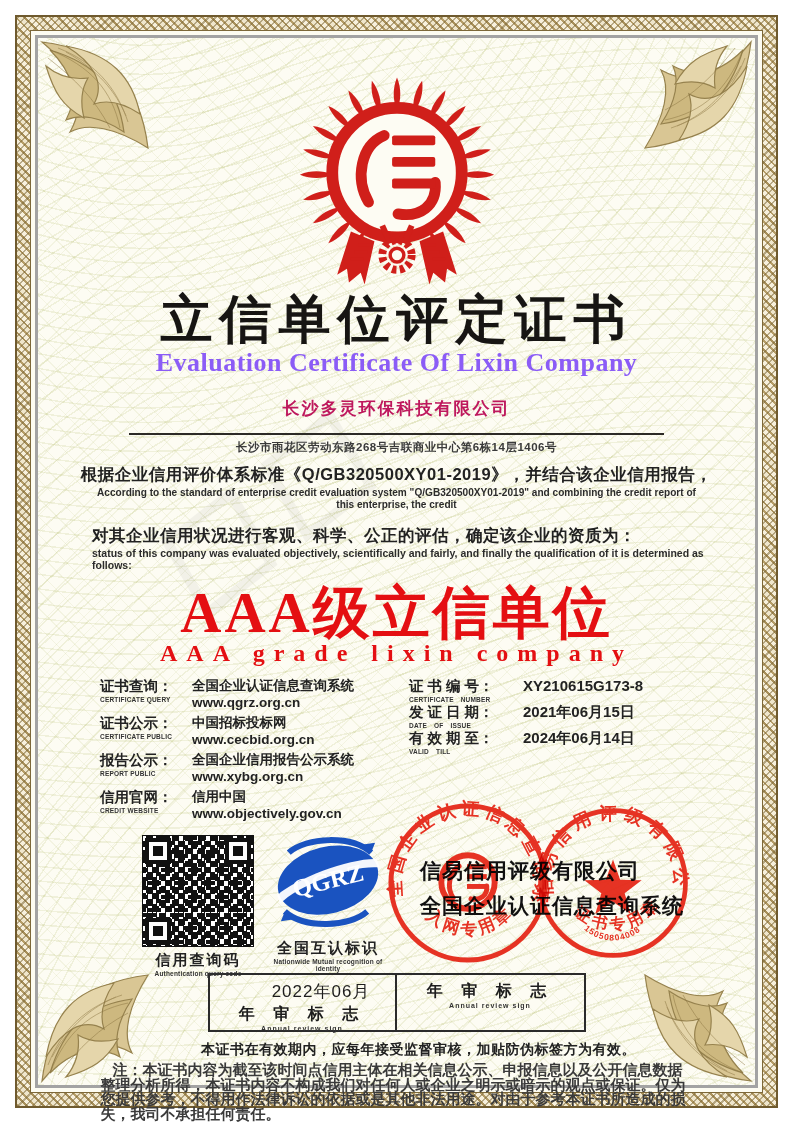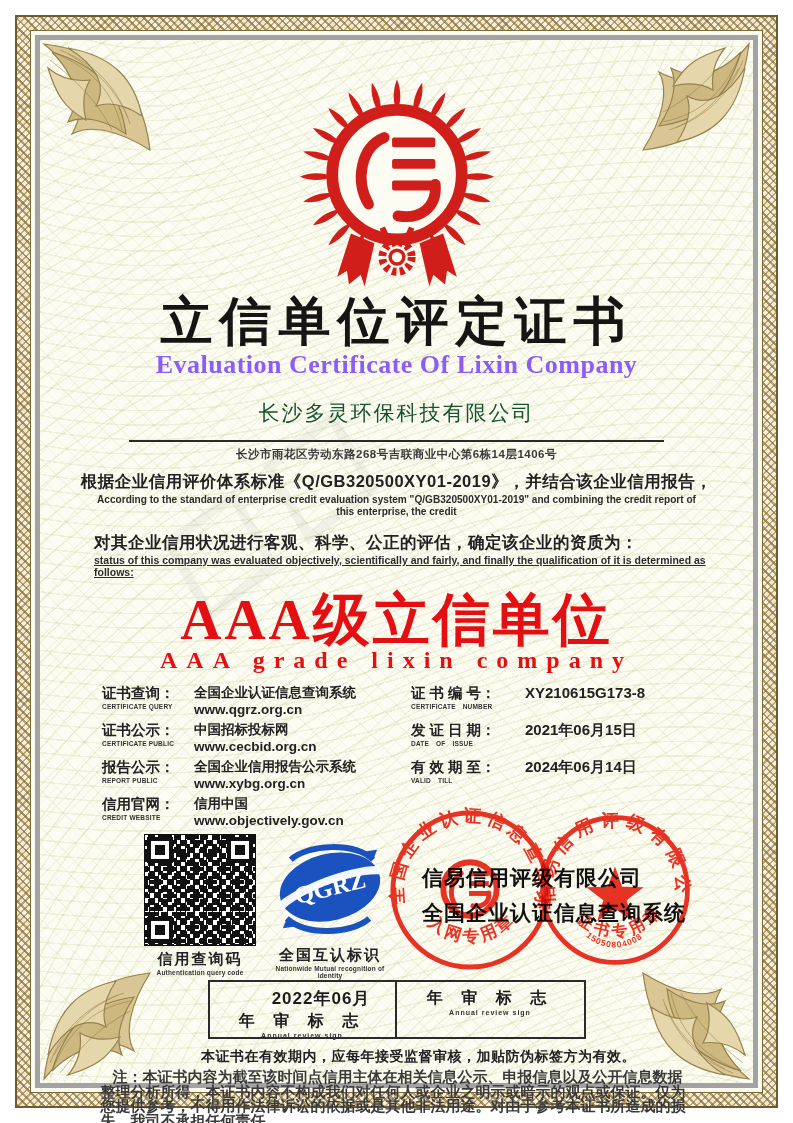--- a/index.html
+++ b/index.html
@@ -6,21 +6,21 @@
   html,body { width:793px; height:1123px; background:#ffffff; overflow:hidden;
     font-family:"Liberation Sans","DejaVu Sans",sans-serif; }
 
   
   .band { position:absolute; inset:15px; border:2px solid #6f5a2e;
     background:
       repeating-linear-gradient(135deg, rgba(122,101,53,.5) 0 1.5px, transparent 1.5px 5px),
       repeating-linear-gradient(45deg, #b59d67 0 2px, #efe6cc 2px 6px, #a8905a 6px 8px, #f7f0dc 8px 12px);
     padding:13px; }
   .line1 { width:100%; height:100%; border:1px solid #7d6838; padding:4px; background:#fdfcf1; }
-  .line2 { width:100%; height:100%; border:5px solid #a3a3a3; position:relative; background:#fdfcf3; }
+  .line2 { width:100%; height:100%; border:3px solid #a3a3a3; position:relative; background:#fdfcf3; }
   .line2::before { content:""; position:absolute; inset:0; pointer-events:none;
     background:
       repeating-radial-gradient(circle at 15% -20%, transparent 0 13px, rgba(160,170,70,.14) 13px 14.5px),
       repeating-radial-gradient(circle at 90% 120%, transparent 0 13px, rgba(160,170,70,.14) 13px 14.5px),
       repeating-linear-gradient(45deg, transparent 0 12px, rgba(160,170,70,.10) 12px 13px),
       repeating-linear-gradient(-45deg, transparent 0 12px, rgba(160,170,70,.10) 12px 13px); }
   .corner { position:absolute; width:150px; height:150px; z-index:1; pointer-events:none; }
   .corner.tl{ top:-2px; left:-2px; }
   .corner.tr{ top:-2px; right:-2px; transform:rotate(90deg); }
   .corner.br{ bottom:-2px; right:-2px; transform:rotate(180deg); }
@@ -30,52 +30,52 @@
     transform:rotate(-38deg); opacity:.08; z-index:1; pointer-events:none; }
   .watermark div { border:10px solid #777; height:90px; width:90px; display:inline-block; margin:18px; transform:skewX(-8deg); }
 
   .content { position:relative; z-index:2; height:100%; padding:0 40px; text-align:center; }
 
   
   .emblem { width:206px; height:212px; margin:38px auto 0; display:block; }
   .title { font-size:52px; font-weight:900; letter-spacing:7px; color:#171513; line-height:1.05; margin-top:4px; }
   .subtitle { font-family:"Liberation Serif","DejaVu Serif",serif; font-weight:bold;
     font-size:26px; color:#8b5cf6; letter-spacing:.5px; margin-top:1px; }
-  .company { font-size:21px; font-weight:400; color:#14532d; margin-top:19px; letter-spacing:2px; }
+  .company { font-size:17px; font-weight:700; color:#be185d; margin-top:19px; letter-spacing:2px; }
   .rule { border:none; border-top:2px solid #2c2a26; width:535px; margin:13px auto 5px; }
   .address { font-size:11.5px; font-weight:bold; color:#3a3a3a; letter-spacing:.5px;text-align:center; }
   .p-cn { font-size:16.5px; font-weight:bold; color:#222; margin-top:9px; letter-spacing:.5px; }
   .p-en { font-size:10.5px; font-weight:bold; color:#2c2c2c; transform:scaleX(.96); }
   .p-left { text-align:left; padding-left:14px; margin-top:15px; }
-  .p-left .p-en { transform:none;text-decoration:underline; }
+  .p-left .p-en { transform:none; }
 
   .grade-cn { font-family:"Liberation Serif","DejaVu Serif",serif; font-size:57px; font-weight:700;
     color:#e40f12; letter-spacing:3px; margin-top:12px; line-height:1.05; }
   .grade-en { font-family:"Liberation Serif","DejaVu Serif",serif; font-size:24px; font-weight:900;
     color:#e40f12; letter-spacing:9px; margin-top:-2px; }
 
   
   .info { display:flex; text-align:left; margin-top:10px; padding:0 18px 0 22px; }
   .info-col { display:flex; flex-direction:column; }
   .info-col.left { width:295px; gap:4px; }
-  .info-col.right { flex:1; gap:11px; padding-left:14px; }
+  .info-col.right { flex:1; padding-left:14px; }
   .info-row { display:flex; align-items:flex-start; }
   .lbl { width:84px; flex:none; }
   .lbl-cn { font-size:14.5px; font-weight:bold; color:#222; white-space:nowrap; }
   .lbl-en { font-size:6.5px; font-weight:bold; color:#333; white-space:nowrap; letter-spacing:.2px; }
   .val { padding-left:8px; }
   .val-cn { font-size:13.5px; font-weight:bold; color:#222; white-space:nowrap; }
   .val-url { font-size:13.5px; font-weight:bold; color:#222; }
   .lbl.wide { width:108px; }
   .lbl.wide .lbl-en { word-spacing:5px; }
   .val-plain { font-size:15px; font-weight:600; color:#222; padding-left:6px; white-space:nowrap; }
 
   
   .marks { position:relative; height:150px; margin-top:2px; text-align:left; }
-  .qr-block { position:absolute; left:62px; top:4px; width:116px; text-align:center; }
+  .qr-block { position:absolute; left:62px; top:12px; width:116px; text-align:center; }
   .qr { width:112px; height:112px; margin:0 auto; border:1px solid #111; background:
       repeating-conic-gradient(#111 0 25%, transparent 0 50%) 0px 0px/9px 9px,
       repeating-conic-gradient(#111 0 25%, transparent 0 50%) 3px 5px/13px 13px,
       #fff; position:relative; }
   .finder { position:absolute; width:26px; height:26px; background:#fff; border:4px solid #111; }
   .finder::after { content:""; position:absolute; inset:4px; background:#111; }
   .finder.f1{ top:2px; left:2px; } .finder.f2{ top:2px; right:2px; } .finder.f3{ bottom:2px; left:2px; }
   .mark-cap-cn { font-size:15px; font-weight:bold; color:#222; margin-top:4px; letter-spacing:2px; }
   .mark-cap-en { font-size:6.5px; font-weight:bold; color:#333; letter-spacing:.2px; }
   .qgrz-block { position:absolute; left:186px; top:8px; width:128px; text-align:center; }
@@ -85,21 +85,21 @@
   .sig1 { left:342px; top:34px; font-size:21px; letter-spacing:1px; }
   .sig2 { left:342px; top:69px; font-size:21px; letter-spacing:1px; }
   .stamp { position:absolute; mix-blend-mode:multiply; opacity:.93; z-index:4; }
   .stamp.left { left:306px; top:-24px; width:168px; height:168px; }
   .stamp.right { left:455px; top:-20px; width:160px; height:160px; }
 
   
   .annual { display:flex; justify-content:center; margin-top:0; }
   .abox { width:189px; height:59px; border:2px solid #2b2b2b; padding-top:5px; }
   .abox + .abox { border-left:none; }
-  .a-date { font-size:17px; font-weight:bold; color:#1d1d1d; letter-spacing:1px;padding-left:38px; }
+  .a-date { font-size:17px; font-weight:normal; color:#1d1d1d; letter-spacing:1px;padding-left:38px; }
   .a-cn { font-size:16px; font-weight:bold; color:#1d1d1d; letter-spacing:7px; margin-top:1px; }
   .a-en { font-size:7px; font-weight:bold; color:#333; letter-spacing:1px; }
 
   
   .validity { font-size:14px; font-weight:bold; color:#222; margin-top:9px; letter-spacing:.5px;margin-left:44px; }
   .disclaimer { width:592px; margin:4px auto 0; text-align:left; font-size:15px; font-weight:600;
     color:#3a3a3a; line-height:14.5px; text-indent:12px; }
 
   .red { fill:#d01f1a; } .redst { stroke:#d01f1a; }
   .stampred { fill:#e42313; } .stampredst { stroke:#e42313; }

